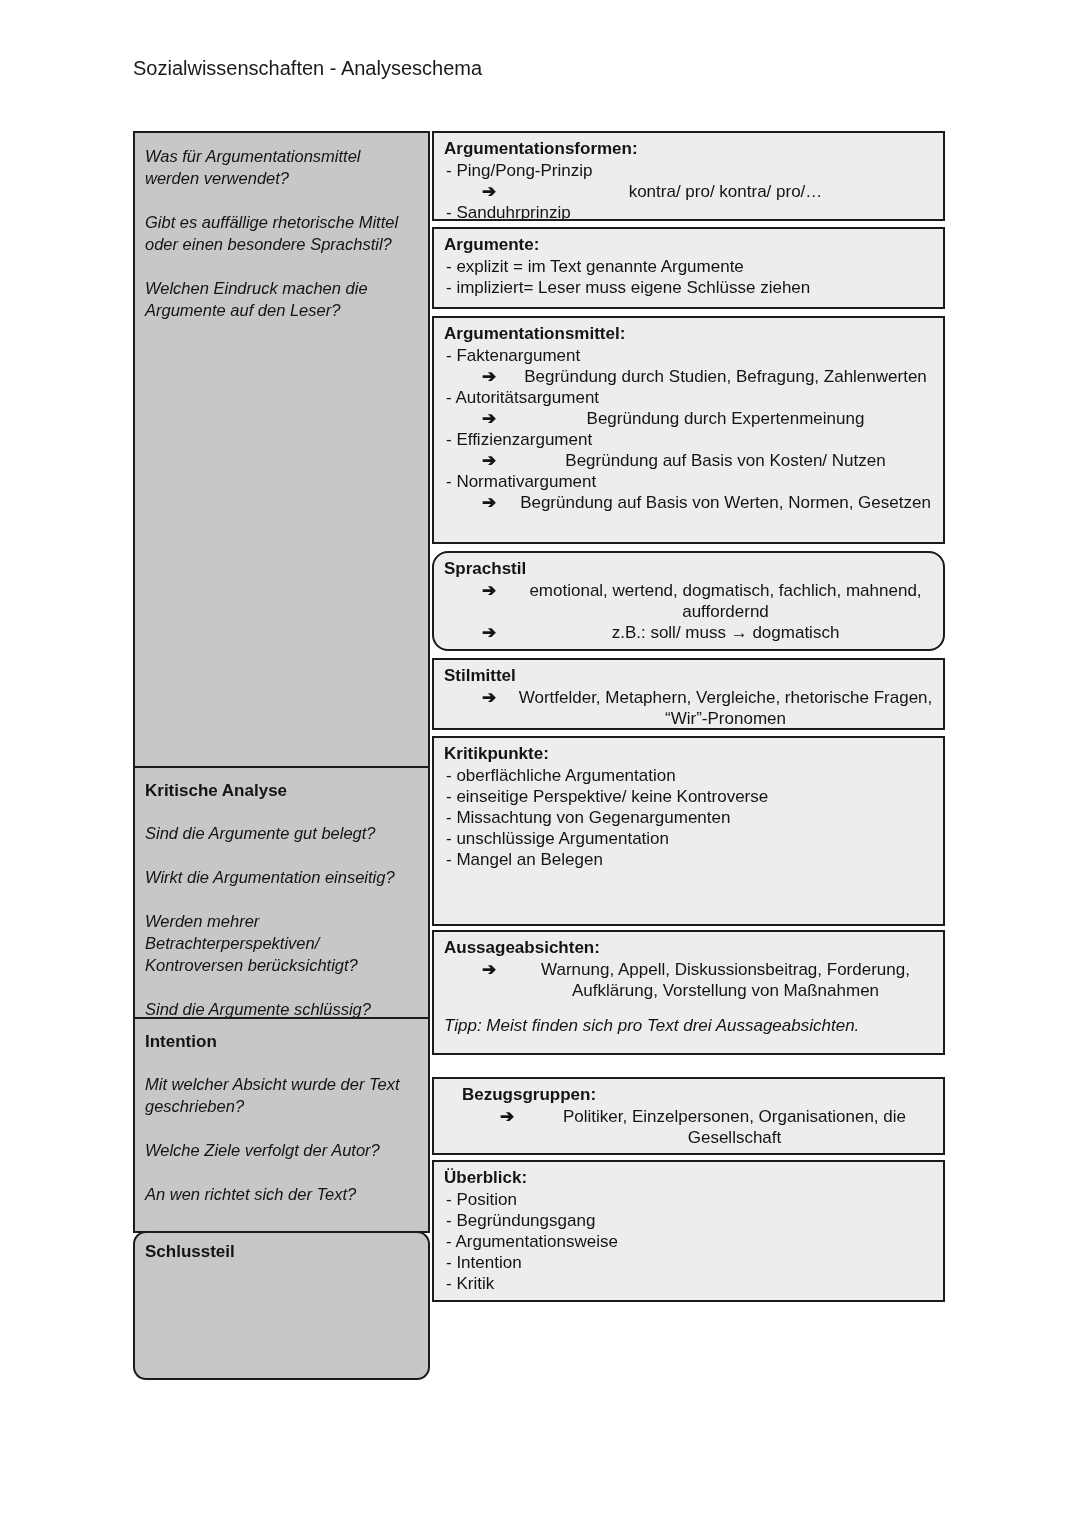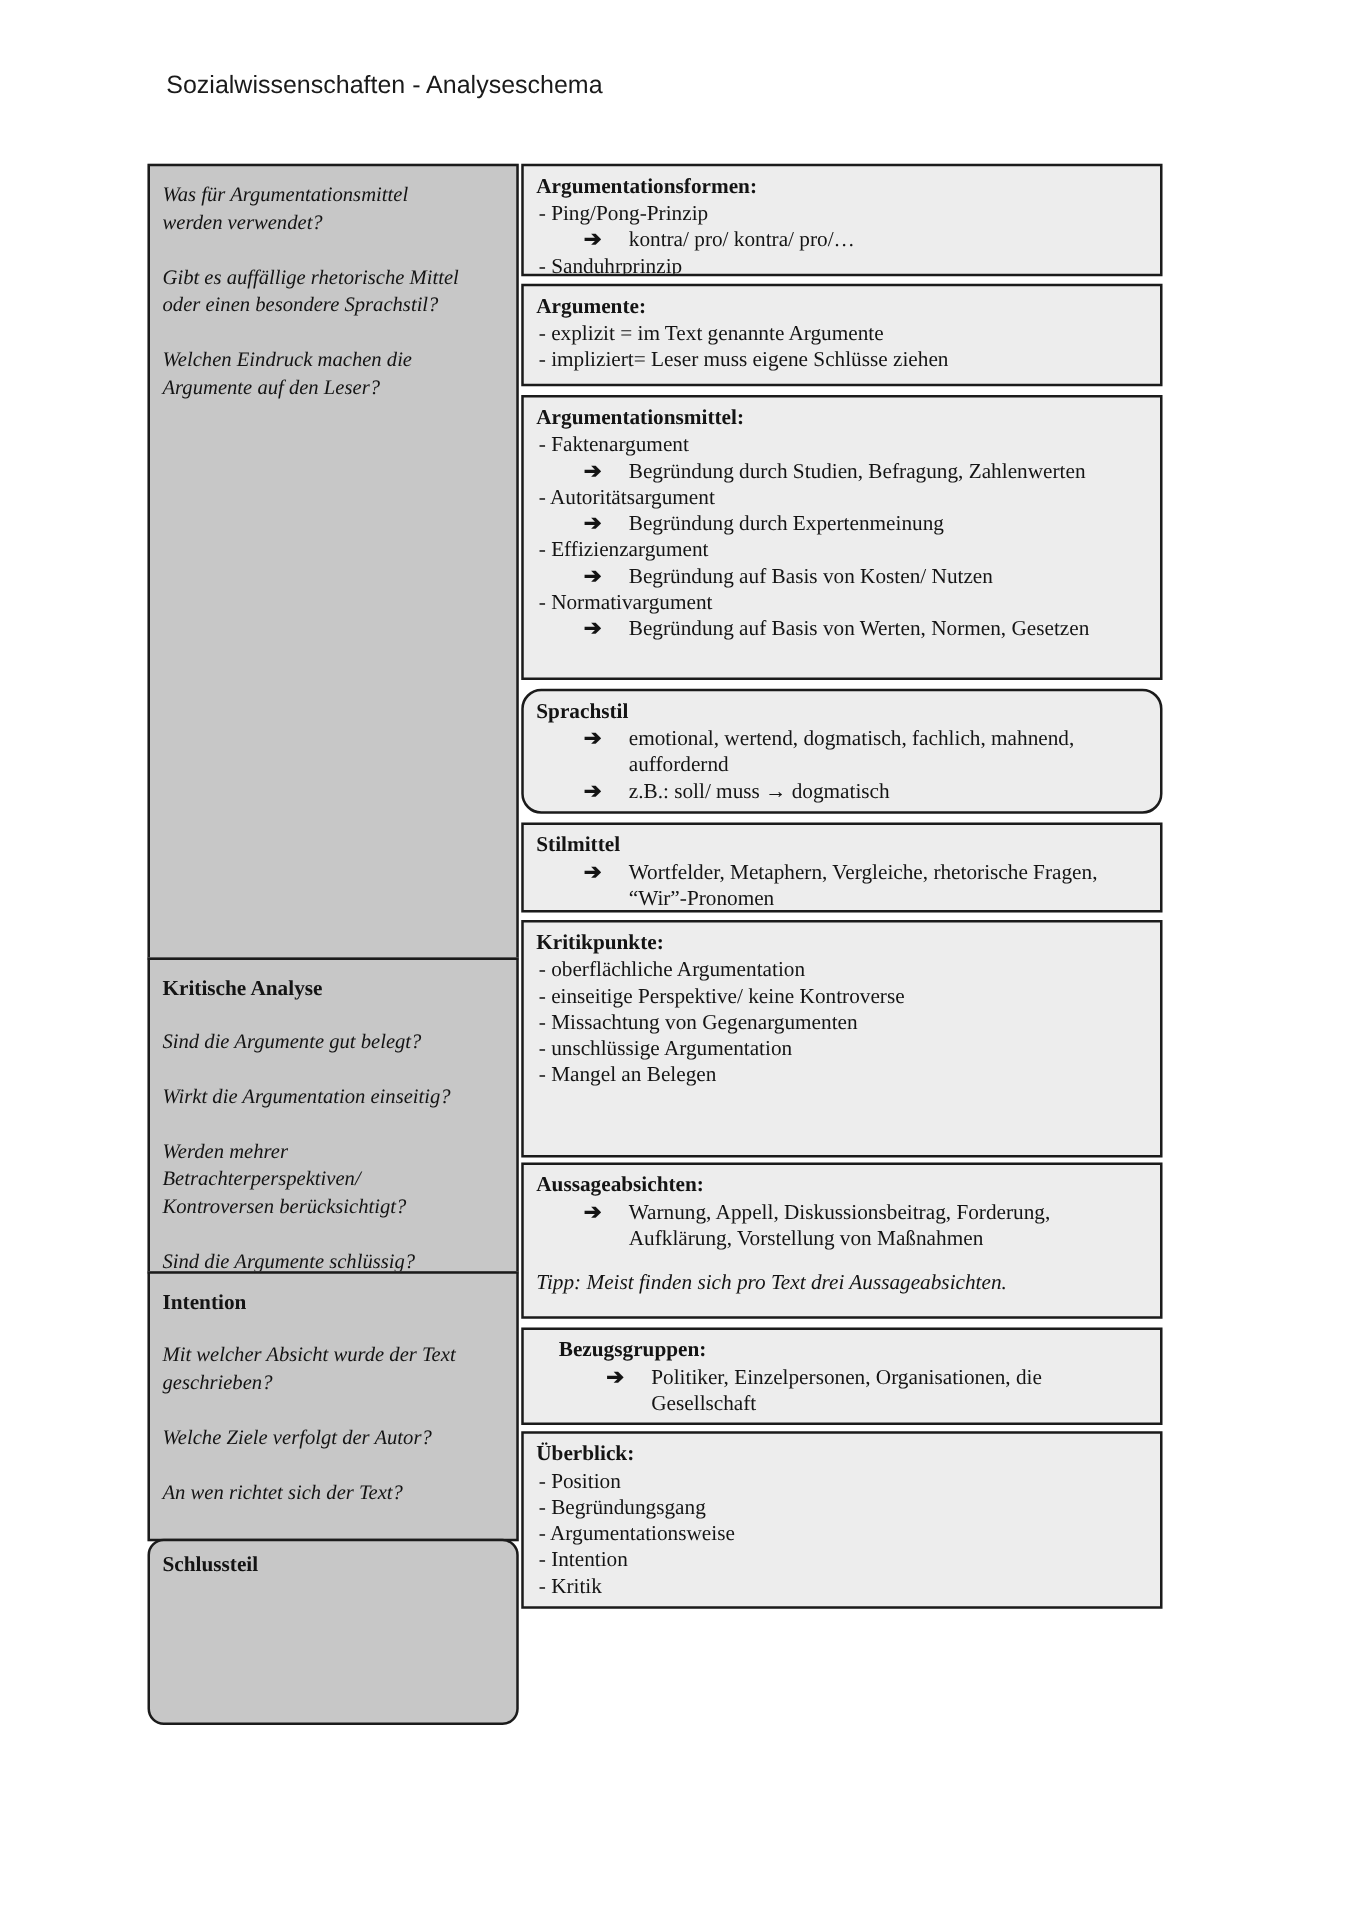--- a/index.html
+++ b/index.html
@@ -14,22 +14,22 @@
   body{
     width:1080px;height:1525px;position:relative;
     font-family:"Liberation Sans",sans-serif;
     color:var(--text);
   }
   .doc-title{
     position:absolute;left:133px;top:57px;
     font-size:20px;font-weight:400;color:#1a1a1a;
   }
   .analysis-table{
-    position:absolute;left:118px;top:131px;width:812px;
-    display:flex;gap:2px;align-items:flex-start;font-family:Liberation Serif, serif;
+    position:absolute;left:133px;top:131px;width:812px;
+    display:flex;gap:2px;align-items:flex-start;
   }
   .left-col{width:297px;flex:none;}
   .right-col{flex:1;display:flex;flex-direction:column;}
   .lcell{
     background:var(--left-cell-bg);
     border:2px solid var(--border);
     padding:12px 10px 8px 10px;
     overflow:hidden;
   }
   .lcell + .lcell{margin-top:-2px;}
@@ -48,30 +48,30 @@
     background:var(--right-cell-bg);
     border:2px solid var(--border);
     padding:4px 10px 0 10px;
     overflow:hidden;
     font-size:17px;line-height:21px;
   }
   .rhead{font-weight:700;line-height:23px;}
   .line.dash{padding-left:2px;}
   .line.arrow{display:flex;margin-left:38px;}
   .line.arrow .ar{flex:none;width:36px;font-weight:700;}
-  .line.arrow .at{flex:1;}
+  .line.arrow .at{flex:1;text-align:center;}
   .tipline{font-style:italic;margin-top:14px;}
   
   .rc-1{height:90px;margin-bottom:6px;}
   .rc-2{height:82px;margin-bottom:7px;}
   .rc-3{height:228px;margin-bottom:7px;}
   .rc-4{height:100px;margin-bottom:7px;border-radius:16px;}
   .rc-5{height:72px;margin-bottom:6px;}
   .rc-6{height:190px;margin-bottom:4px;}
-  .rc-7{height:125px;margin-bottom:7px;}
+  .rc-7{height:125px;margin-bottom:22px;}
   .rc-8{height:78px;margin-bottom:5px;padding-left:28px;}
   .rc-9{height:142px;}
 </style>
 </head>
 <body>
 
 <div class="doc-title">Sozialwissenschaften - Analyseschema</div>
 
 <div class="analysis-table">
 

